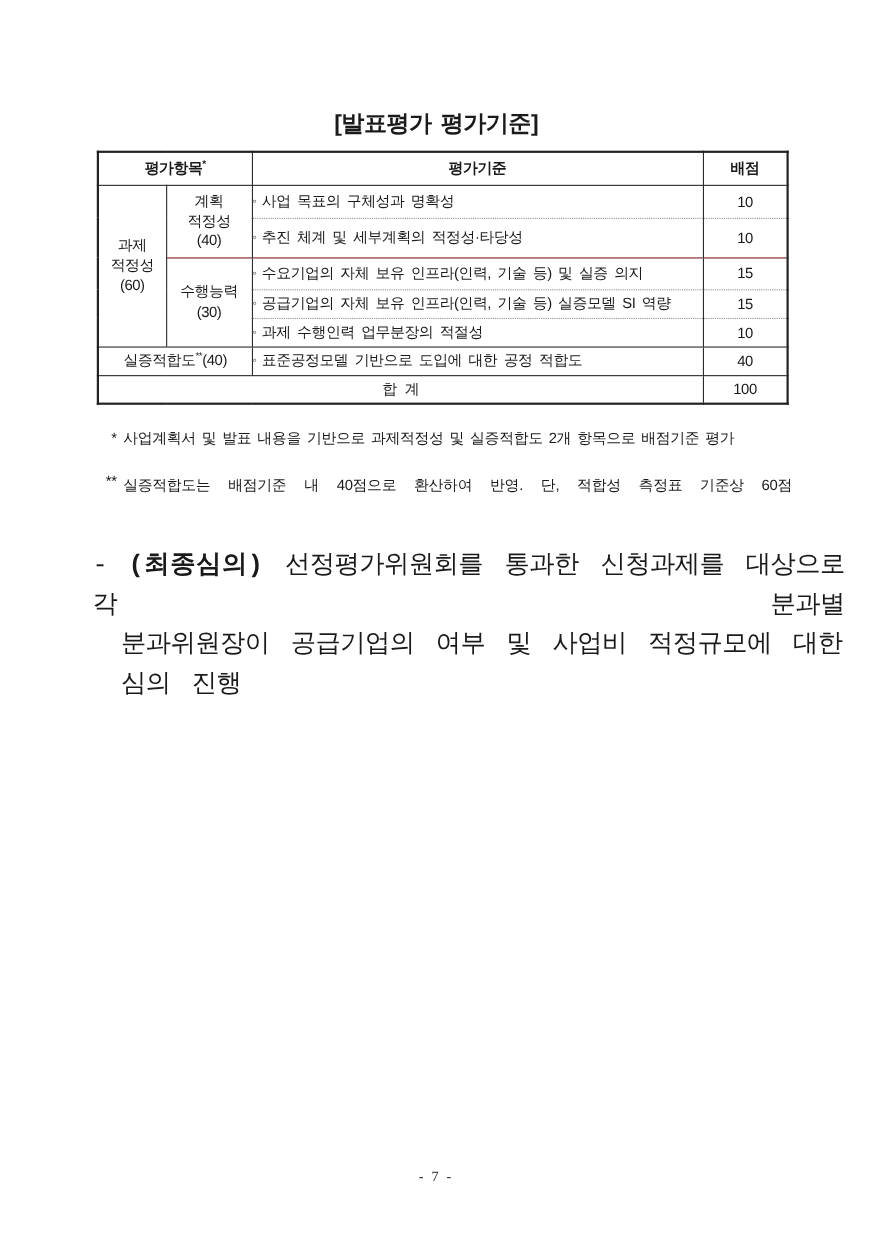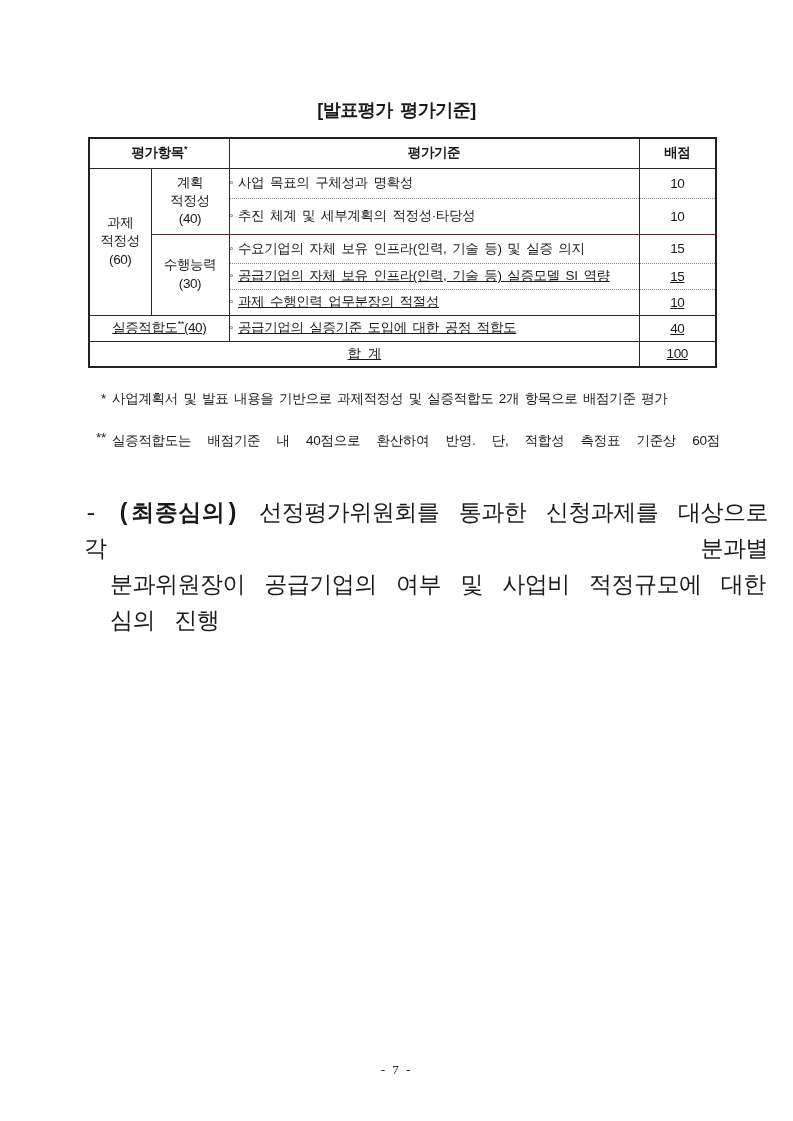--- a/index.html
+++ b/index.html
@@ -9,21 +9,21 @@
     width:793px; height:1121px;
     margin:0 auto;
     background:#ffffff;
     font-family:"Liberation Sans", sans-serif;
     color:#1a1a1a;
     overflow:hidden;
   }
   .doc-title {
     position:absolute; top:98px; left:0; width:100%;
     text-align:center;
-    font-size:18px; font-weight:bold;
+    font-size:21px; font-weight:bold;
     letter-spacing:-0.5px;
     word-spacing:3px;
   }
   
   .eval-table {
     position:absolute; left:88px; top:137px;
     width:627px;
     border-collapse:collapse;
     table-layout:fixed;
     border:2px solid #222222;
@@ -34,21 +34,21 @@
     font-size:13.5px;
     vertical-align:middle;
     padding:0;
     letter-spacing:-0.4px;
   }
   .eval-table th {
     font-weight:bold;
     text-align:center;
     border-bottom:1.5px solid #2b2b2b;
   }
-  .h30 { height:30px; } .h36 { height:36px; } .h29 { height:29px; } .h26 { height:26px;text-decoration:underline; }
+  .h30 { height:30px; } .h36 { height:36px; } .h29 { height:29px; } .h26 { height:26px; }
   .cell-label { text-align:center; white-space:pre-line; line-height:1.35; }
   .cell-criteria {
     text-align:left;
     padding-left:7px;
     word-spacing:2.5px;
   }
   .cell-points { text-align:center; }
   .bt-solid  { border-top:1px solid #7f1d1d; }
   .bt-solid2 { border-top:1.5px solid #2b2b2b; }
   .bt-dot    { border-top:1px dotted #8c8c8c; }
@@ -144,21 +144,21 @@
     <tr class="h26">
       <td class="cell-criteria bt-dot"><span class="bullet">◦</span><span>공급기업의 자체 보유 인프라(인력, 기술 등) 실증모델 SI 역량</span></td>
       <td class="cell-points bt-dot">15</td>
     </tr>
     <tr class="h26">
       <td class="cell-criteria bt-dot"><span class="bullet">◦</span><span>과제 수행인력 업무분장의 적절성</span></td>
       <td class="cell-points bt-dot">10</td>
     </tr>
     <tr class="h26">
       <td colspan="2" class="cell-label bt-solid2"><span>실증적합도</span><sup>**</sup><span>(40)</span></td>
-      <td class="cell-criteria bt-solid2"><span class="bullet">◦</span><span>공급기업의 실증기준 도입에 대한 공정 적합도</span></td>
+      <td class="cell-criteria bt-solid2"><span class="bullet">◦</span><span>표준공정모델 기반으로 도입에 대한 공정 적합도</span></td>
       <td class="cell-points bt-solid2">40</td>
     </tr>
     <tr class="h26">
       <td colspan="3" class="cell-total bt-solid2">합 계</td>
       <td class="cell-points bt-solid2">100</td>
     </tr>
   </tbody>
     </table>
 
   <div class="footnotes">

